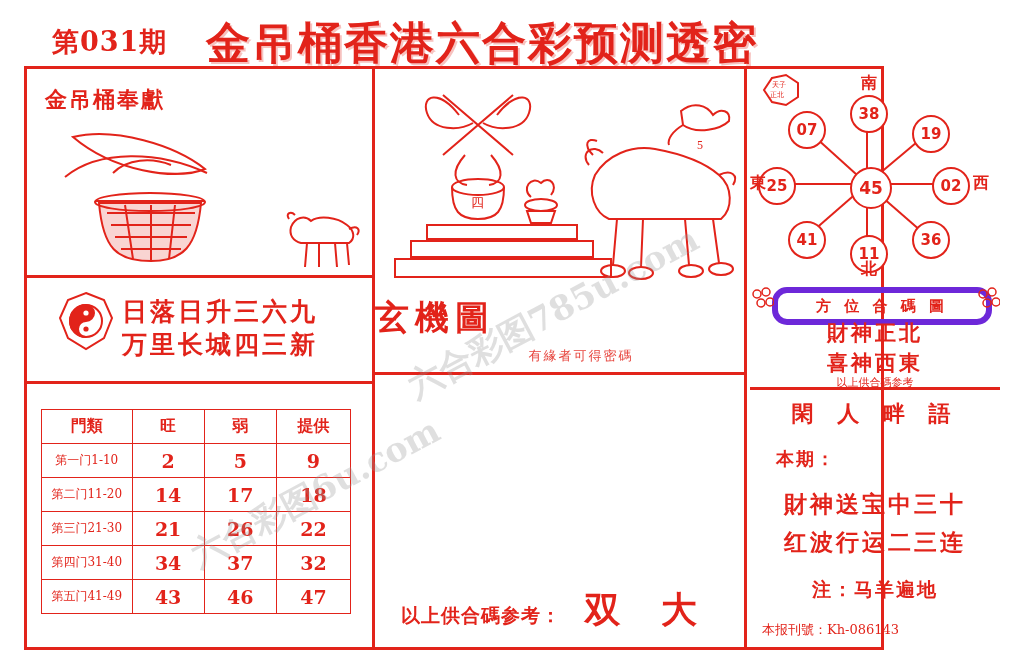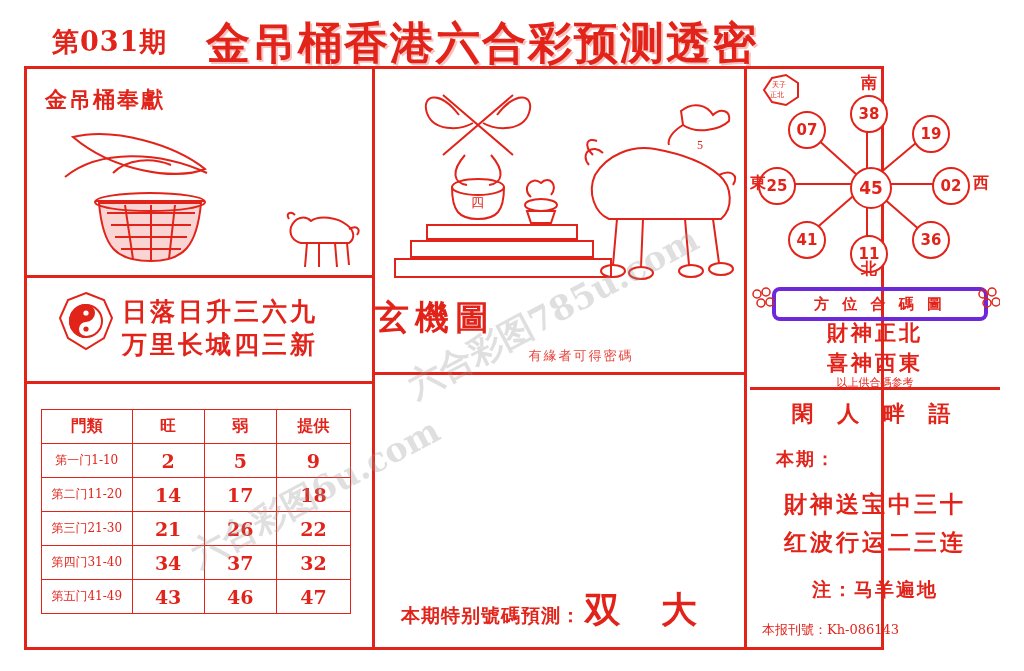--- a/index.html
+++ b/index.html
@@ -109,21 +109,21 @@
     font-size:15px;font-weight:bold;color:#e2231a;
     font-family:"DejaVu Sans","Liberation Sans",sans-serif;
     background:#fff;
   }
   .dir{
     position:absolute;font-size:16px;font-weight:bold;
     font-family:"DejaVu Serif","Liberation Serif",serif;
   }
   .banner{
     position:absolute;left:22px;top:218px;width:208px;height:26px;
-    border:4px solid #6d28d9;border-radius:8px;
+    border:6px solid #6d28d9;border-radius:15px;
     display:flex;align-items:center;justify-content:center;
     font-size:15px;font-weight:bold;letter-spacing:4px;
     font-family:"DejaVu Serif","Liberation Serif",serif;
   }
   .god-line{
     position:absolute;width:100%;text-align:center;
     font-size:21px;font-weight:bold;letter-spacing:3px;
     font-family:"DejaVu Serif","Liberation Serif",serif;
   }
   .note-small{
@@ -299,21 +299,21 @@
           <ellipse cx="260" cy="194" rx="12" ry="6"></ellipse>
           <ellipse cx="310" cy="192" rx="12" ry="6"></ellipse>
           <ellipse cx="340" cy="190" rx="12" ry="6"></ellipse>
           <path d="M338,96 C350,90 358,96 352,106"></path>
         </g>
       </svg>
 
       <div class="xuanji">玄機圖</div>
       <div class="xuanji-sub">有緣者可得密碼</div>
 
-      <div class="special-line">本期特别號碼預測：</div>
+      <div class="special-line">以上供合碼参考：</div>
       <div class="special-val">双 大</div>
     </div>
 
     <div class="col-right">
       <div class="hline" style="top:318px;width:250px;"></div>
 
       <div class="compass">
         <svg style="position:absolute;left:0;top:0;" width="250" height="210" viewBox="0 0 250 210">
           <g stroke="#e2231a" stroke-width="2" fill="none">
 

